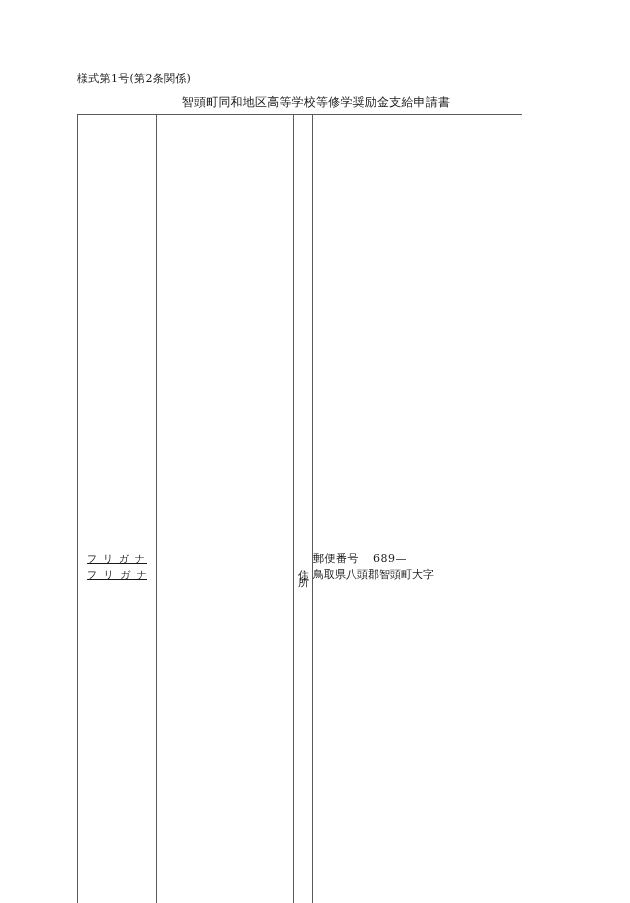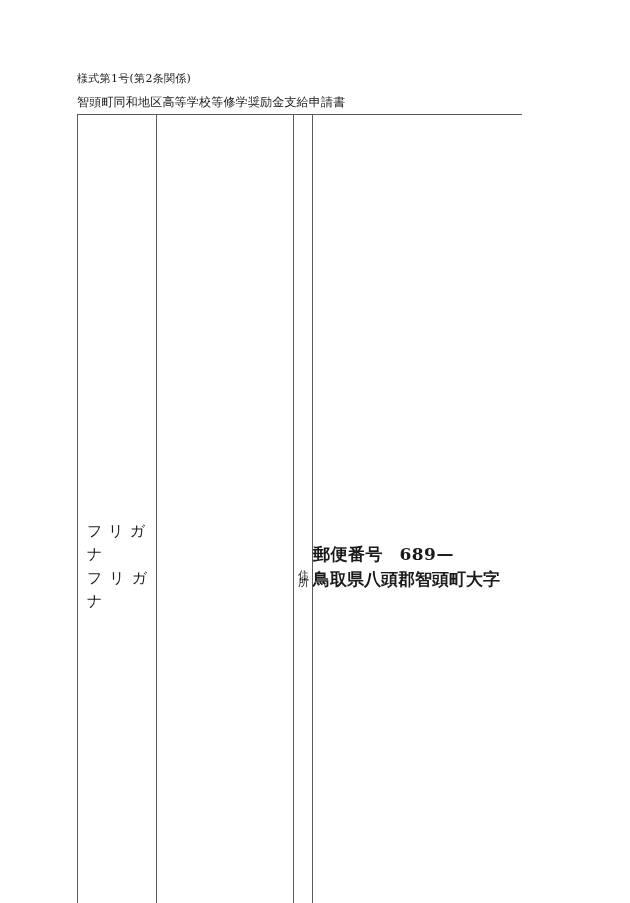--- a/index.html
+++ b/index.html
@@ -27,20 +27,21 @@
     position: absolute;
     left: 77px; top: 71px;
     font-size: 11px;
     letter-spacing: 0.3px;
     white-space: nowrap;
   }
   .doc-title {
     position: absolute;
     left: 77px; top: 94px;
     width: 478px;
+    text-align: center;
     font-size: 12px;
     letter-spacing: 0.2px;
     white-space: nowrap;
   }
 
   
   .tbl {
     position: absolute;
     left: 77px; top: 114px;
     width: 478px;
@@ -79,38 +80,39 @@
 
   .c-center { text-align: center; }
 
   
   .lbl-just {
     display: block;
     text-align: justify;
     text-align-last: justify;
     padding: 0 9px;
     line-height: 1.55;
-    font-size: 15px;
+    font-size: 10px;
+    text-decoration: underline;
   }
 
   .sp2 { letter-spacing: 2px; }
 
   
   .name-cell {
     height: 58px;
     position: relative;
   }
 
   
   .addr-cell {
     height: 58px;
     position: relative;
     padding: 5px 6px 4px 8px;
   }
-  .addr-line { font-size: 17px; line-height: 1.45; font-weight: bold; }
+  .addr-line { font-size: 11px; line-height: 1.45; }
   .addr-post { letter-spacing: 0.5px; }
 </style>
 </head>
 <body>
 
 <div class="page">
 
   <div class="form-no">様式第1号(第2条関係)</div>
   <div class="doc-title">智頭町同和地区高等学校等修学奨励金支給申請書</div>
 

